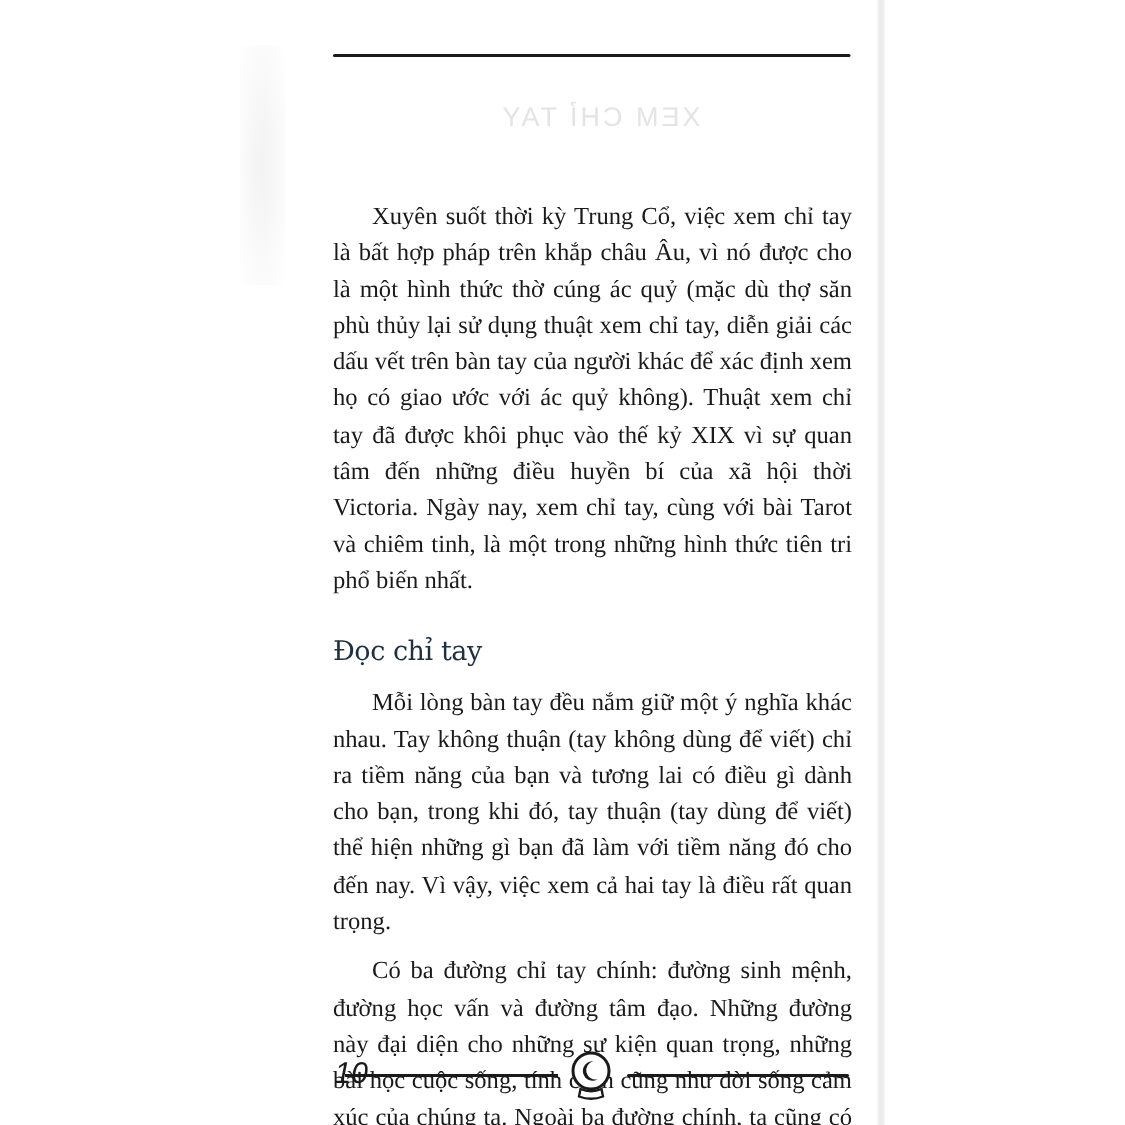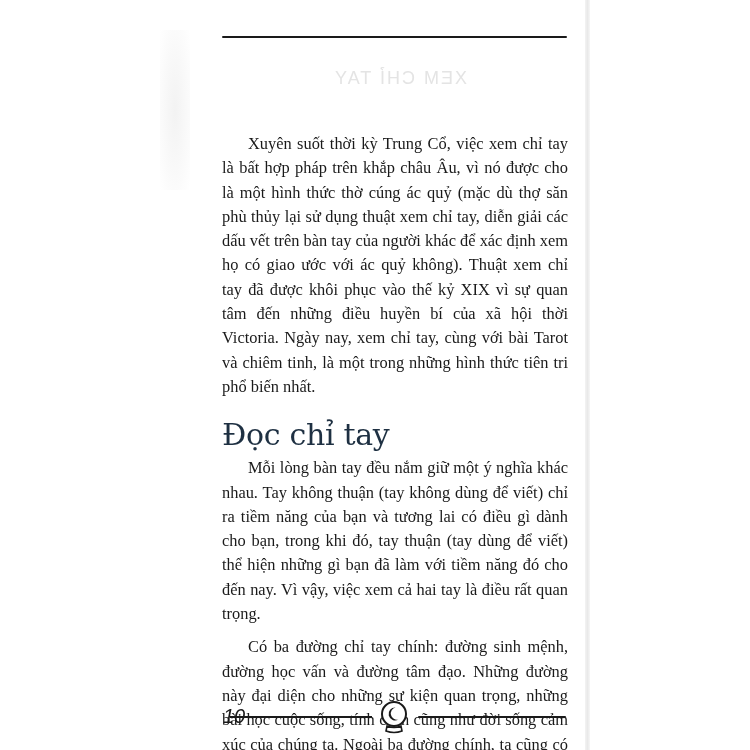--- a/index.html
+++ b/index.html
@@ -72,21 +72,21 @@
       line-height: 24.3px;
       text-align: justify;
       text-indent: 26px;
       color: #1a1a1a;
     }
     .para.p1 { margin-bottom: 21px; margin-top: 36px; }
     .para.p2 { margin-bottom: 9px; }
     .section-heading {
       margin: 0 0 6px 0;
       font-family: "DejaVu Serif", "Liberation Serif", serif;
-      font-size: 30px;
+      font-size: 18px;
       font-weight: normal;
       color: #1e3042;
       letter-spacing: -0.3px;
       line-height: 30px;
     }
     .footer {
       position: absolute;
       left: 207px;
       top: 701px;
       width: 365px;

